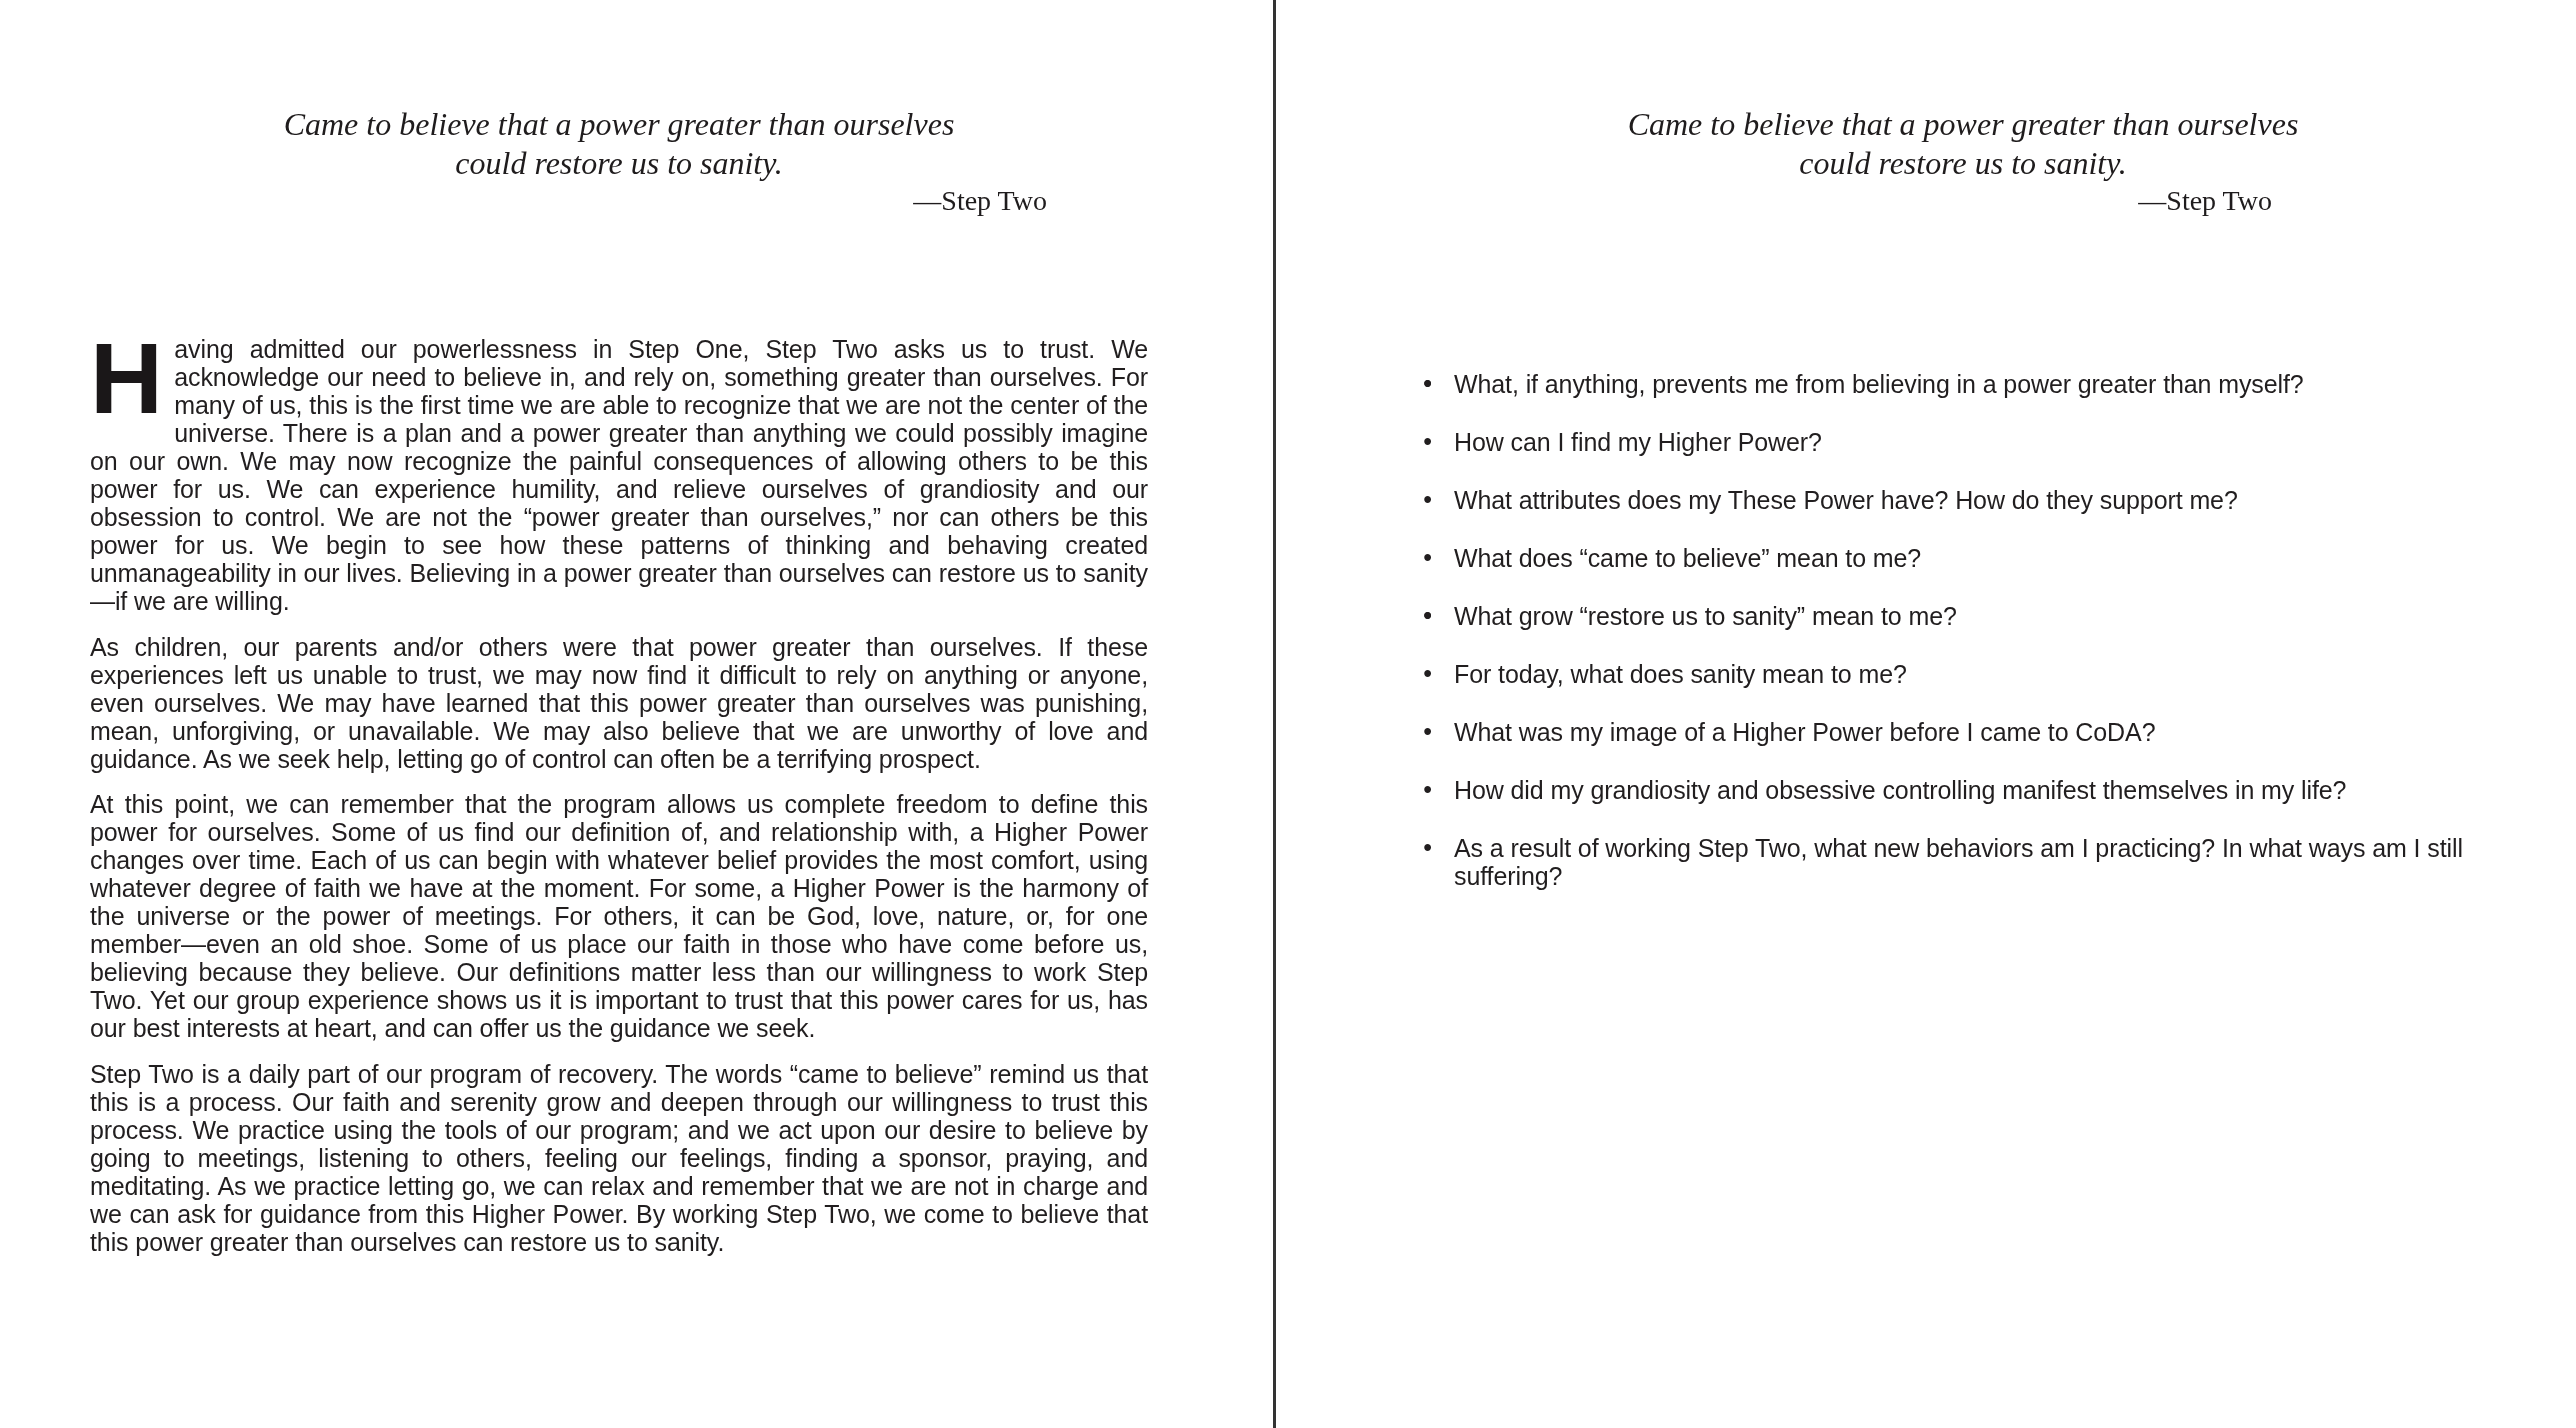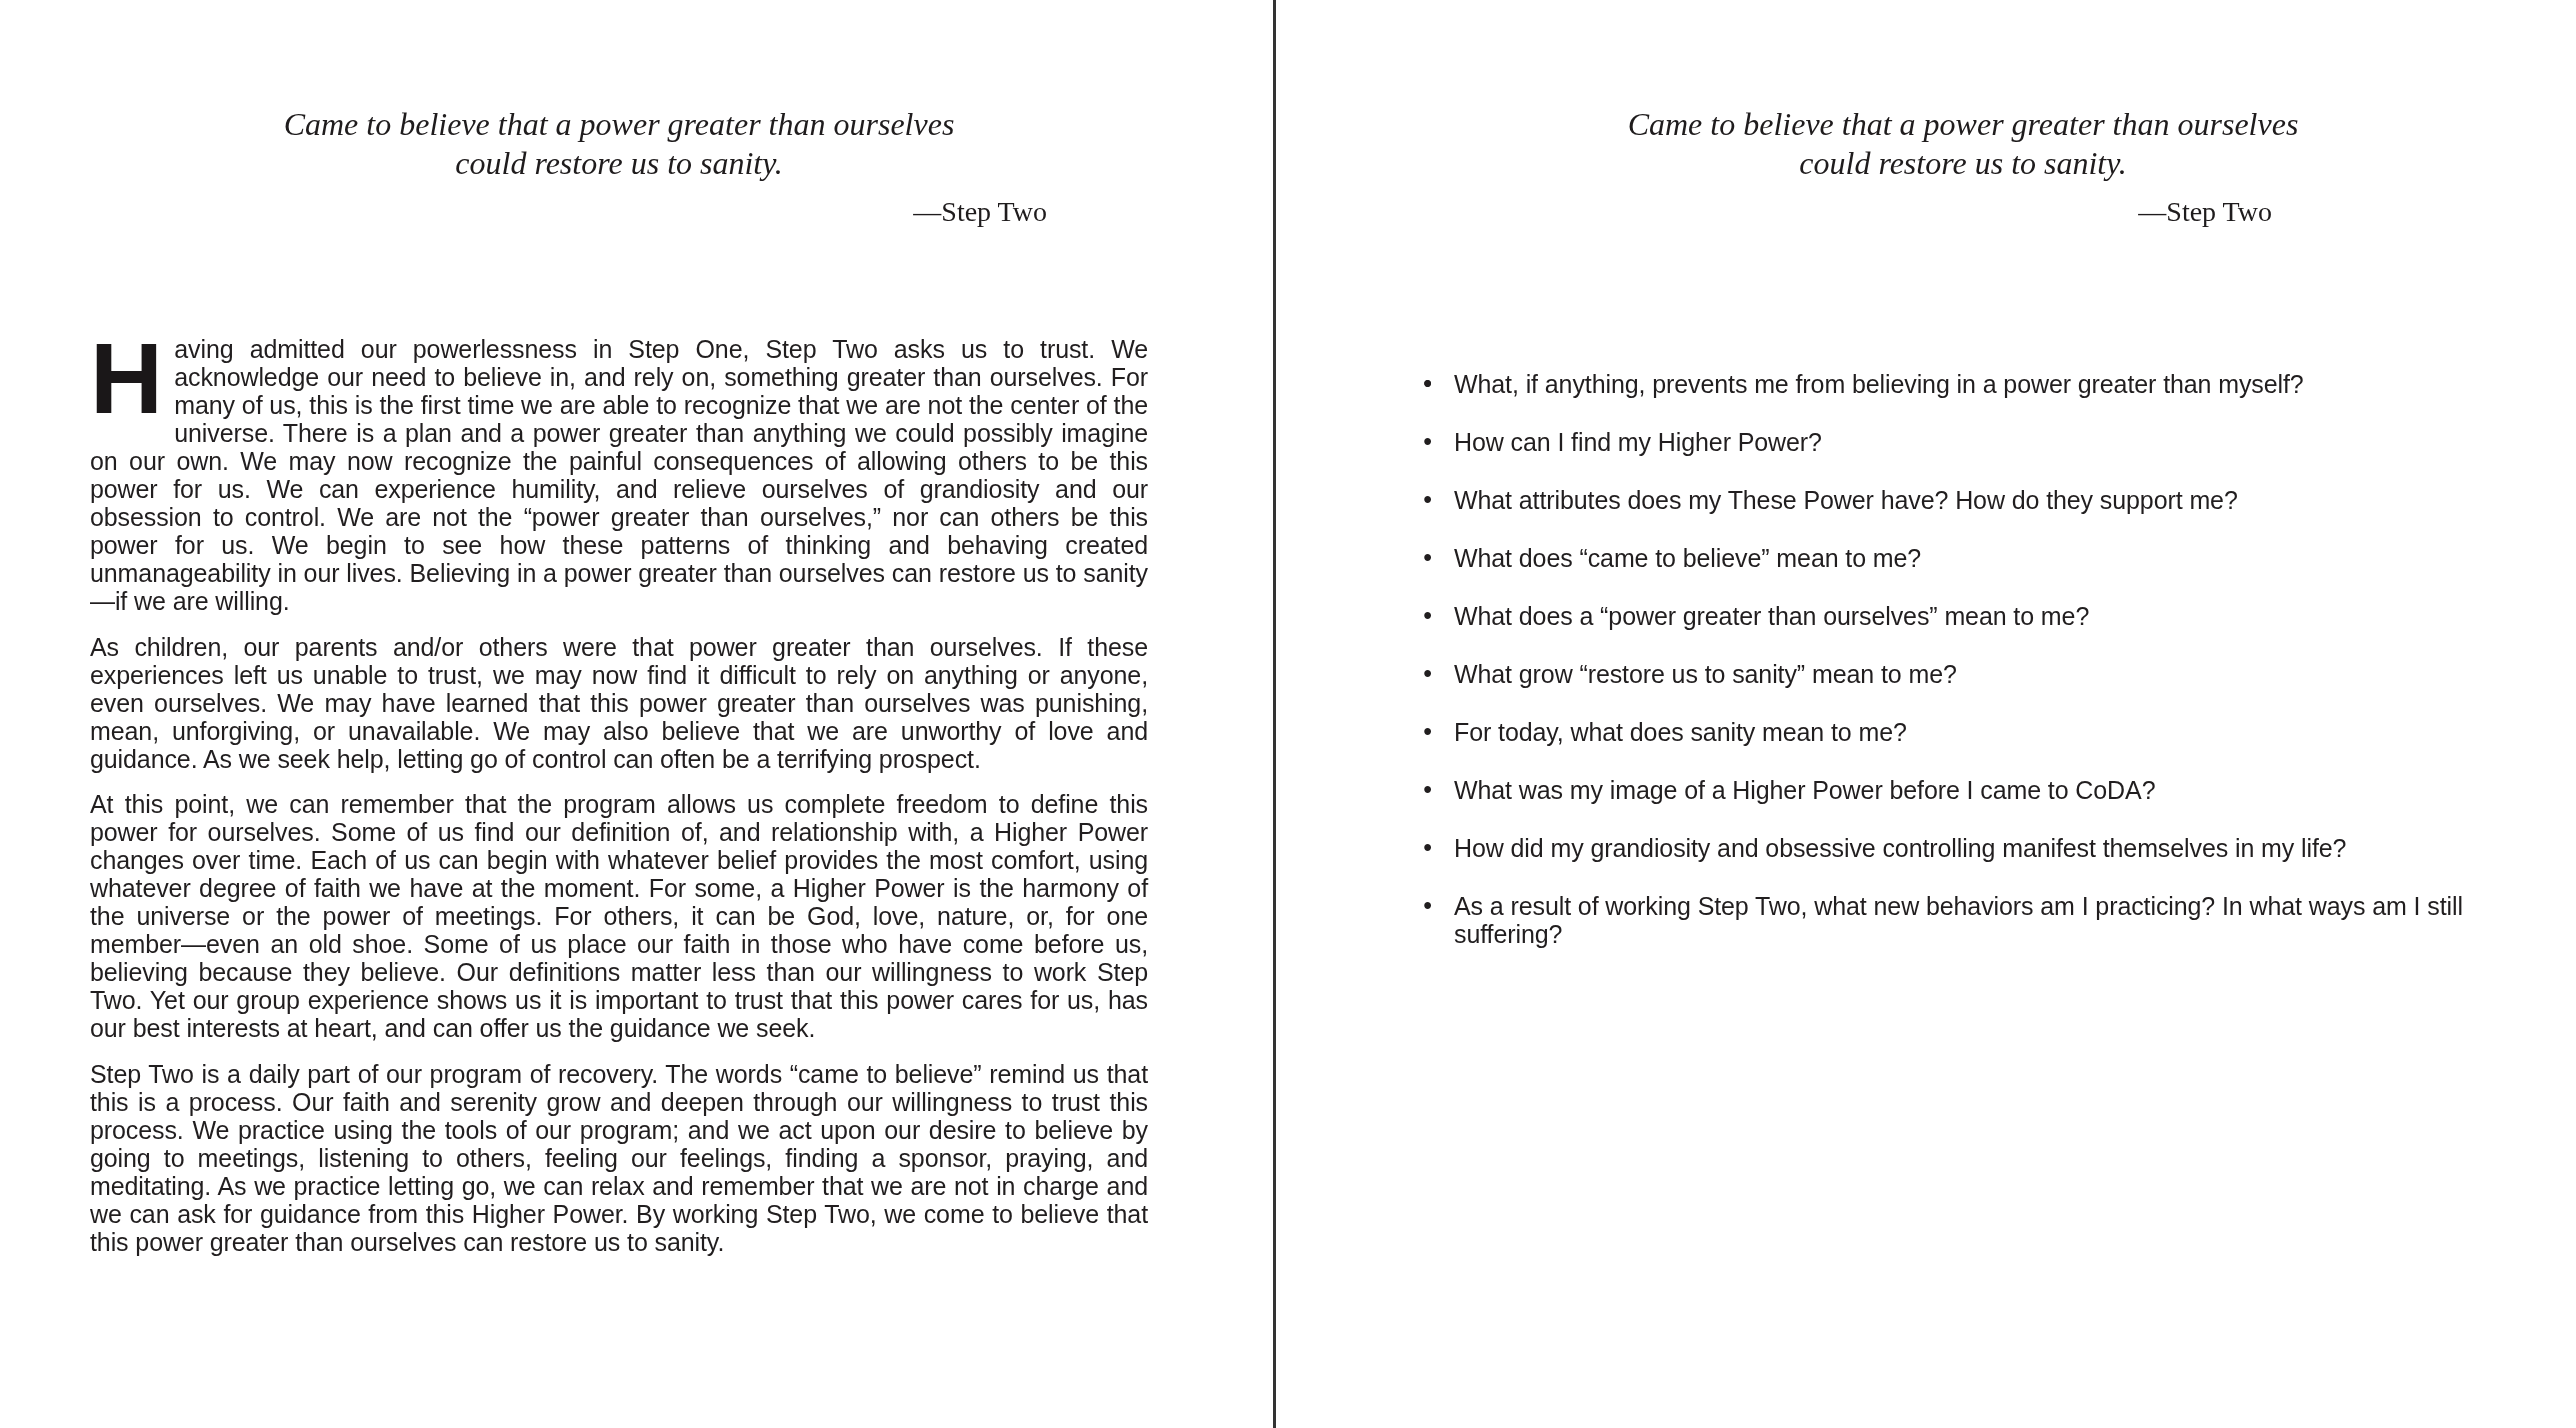--- a/index.html
+++ b/index.html
@@ -32,21 +32,21 @@
     font-style: italic;
     font-size: 32px;
     line-height: 39px;
     color: #1f1c1d;
   }
   .attribution {
     font-family: "Liberation Serif", serif;
     font-size: 28px;
     line-height: 34px;
     text-align: right;
-    margin-top: 12px;
+    margin-top: 1px;
     color: #1f1c1d;
   }
   .page-left  .attribution { margin-right: 101px; }
   .page-right .attribution { margin-right: 232px; }
 
   
   .essay {
     position: absolute;
     top: 335px; left: 90px;
     width: 1058px;
@@ -126,21 +126,21 @@
       <div class="attribution">—Step Two</div>
     </div>
 
     <div class="qcol">
       <ul class="questions">
         <li><span class="q-dot">•</span></li>
         <li><span class="q-dot">•</span><span>What, if anything, prevents me from believing in a power greater than myself?</span></li>
         <li><span class="q-dot">•</span><span>How can I find my Higher Power?</span></li>
         <li><span class="q-dot">•</span><span>What attributes does my These Power have?  How do they support me?</span></li>
         <li><span class="q-dot">•</span><span>What does “came to believe” mean to me?</span></li>
-        <li><span class="q-dot">•</span><span>What does a “power greater than ourselves” mean to me?</span></li>
+        <li><span class="q-dot">•</span></li>
         <li><span class="q-dot">•</span><span>What grow “restore us to sanity” mean to me?</span></li>
         <li><span class="q-dot">•</span><span>For today, what does sanity mean to me?</span></li>
         <li><span class="q-dot">•</span><span>What was my image of a Higher Power before I came to CoDA?</span></li>
         <li><span class="q-dot">•</span><span>How did my grandiosity and obsessive controlling manifest themselves in my life?</span></li>
         <li><span class="q-dot">•</span><span>As a result of working Step Two, what new behaviors am I practicing?  In what ways am I still suffering?</span></li>
       </ul>
     </div>
   </section>
 
 </div>

